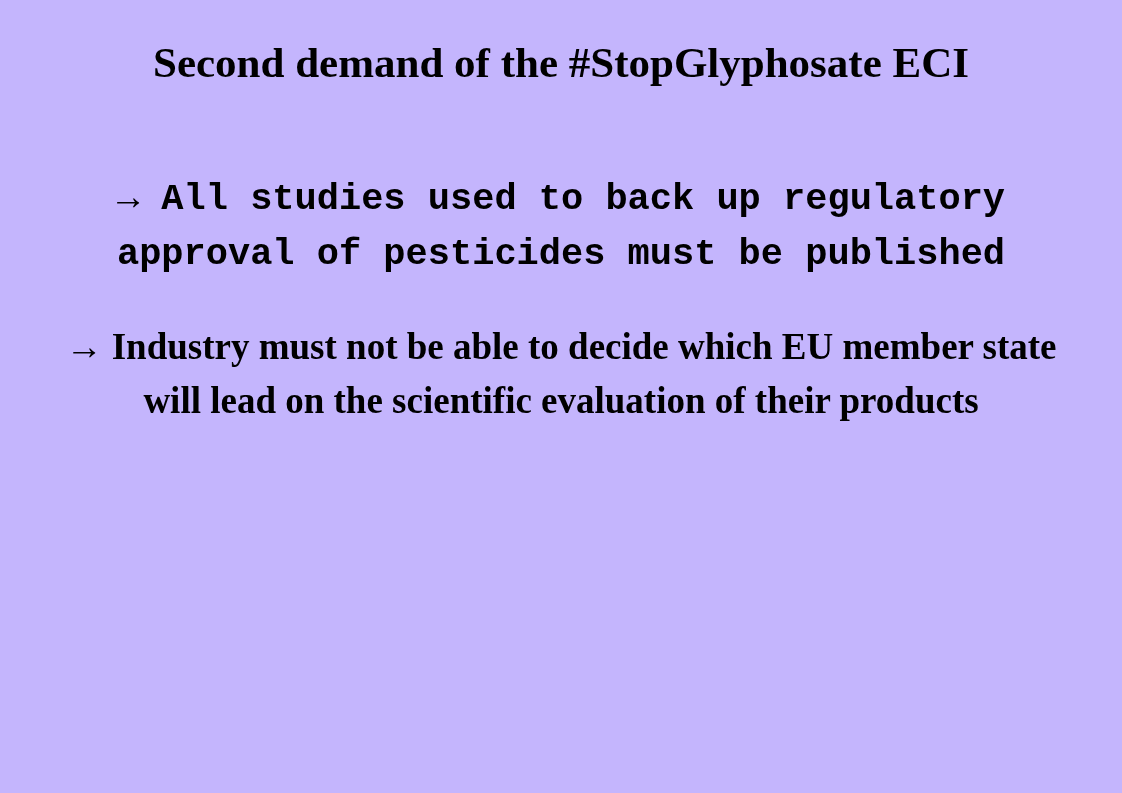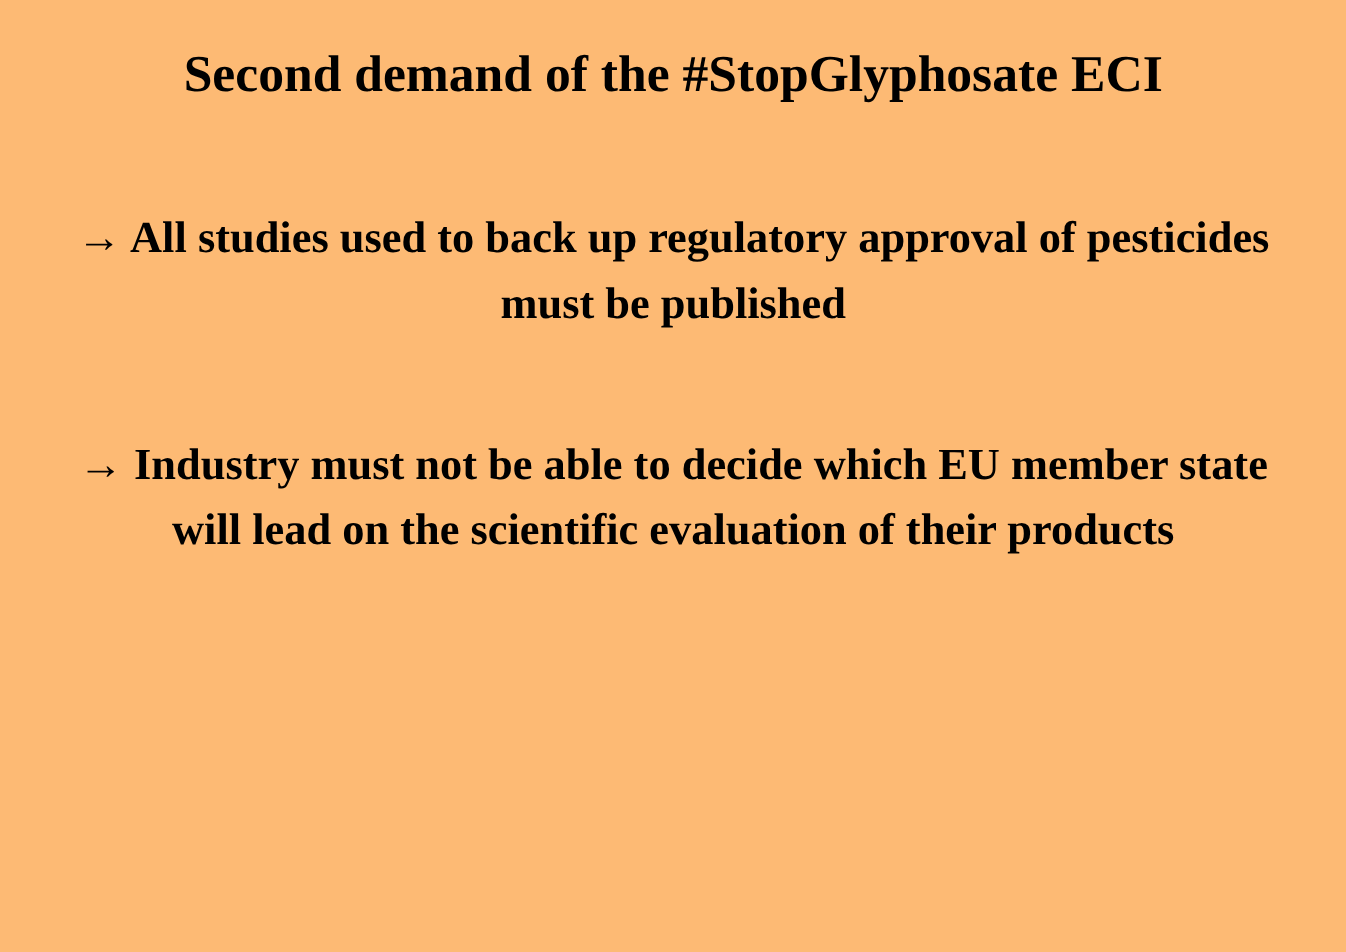--- a/index.html
+++ b/index.html
@@ -4,21 +4,21 @@
 <style>
   html, body {
     margin: 0;
     padding: 0;
     background: #ffffff;
   }
   .slide {
     position: relative;
     width: 1122px;
     height: 793px;
-    background: #fdba74;
+    background: #c4b5fd;
     font-family: "Liberation Serif", "DejaVu Serif", serif;
     color: #000000;
     overflow: hidden;
     box-sizing: border-box;
   }
   .slide-title {
     position: absolute;
     top: 38px;
     left: 0;
     width: 1122px;
@@ -42,21 +42,22 @@
     margin: 0 0 56px 0;
   }
   .bullet:last-child {
     margin-bottom: 0;
   }
   .bullet-1 {
     padding: 0 14px;
   }
   .bullet-2 {
     padding: 0 0px;
-    margin-bottom: 79px;
+    margin-bottom: 38px;
+    font-family: Liberation Mono, monospace;
   }
   .bullet-3 {
     padding: 0 0px;
     margin-bottom: 0;
   }
 </style>
 </head>
 <body>
 
 <div class="slide">

